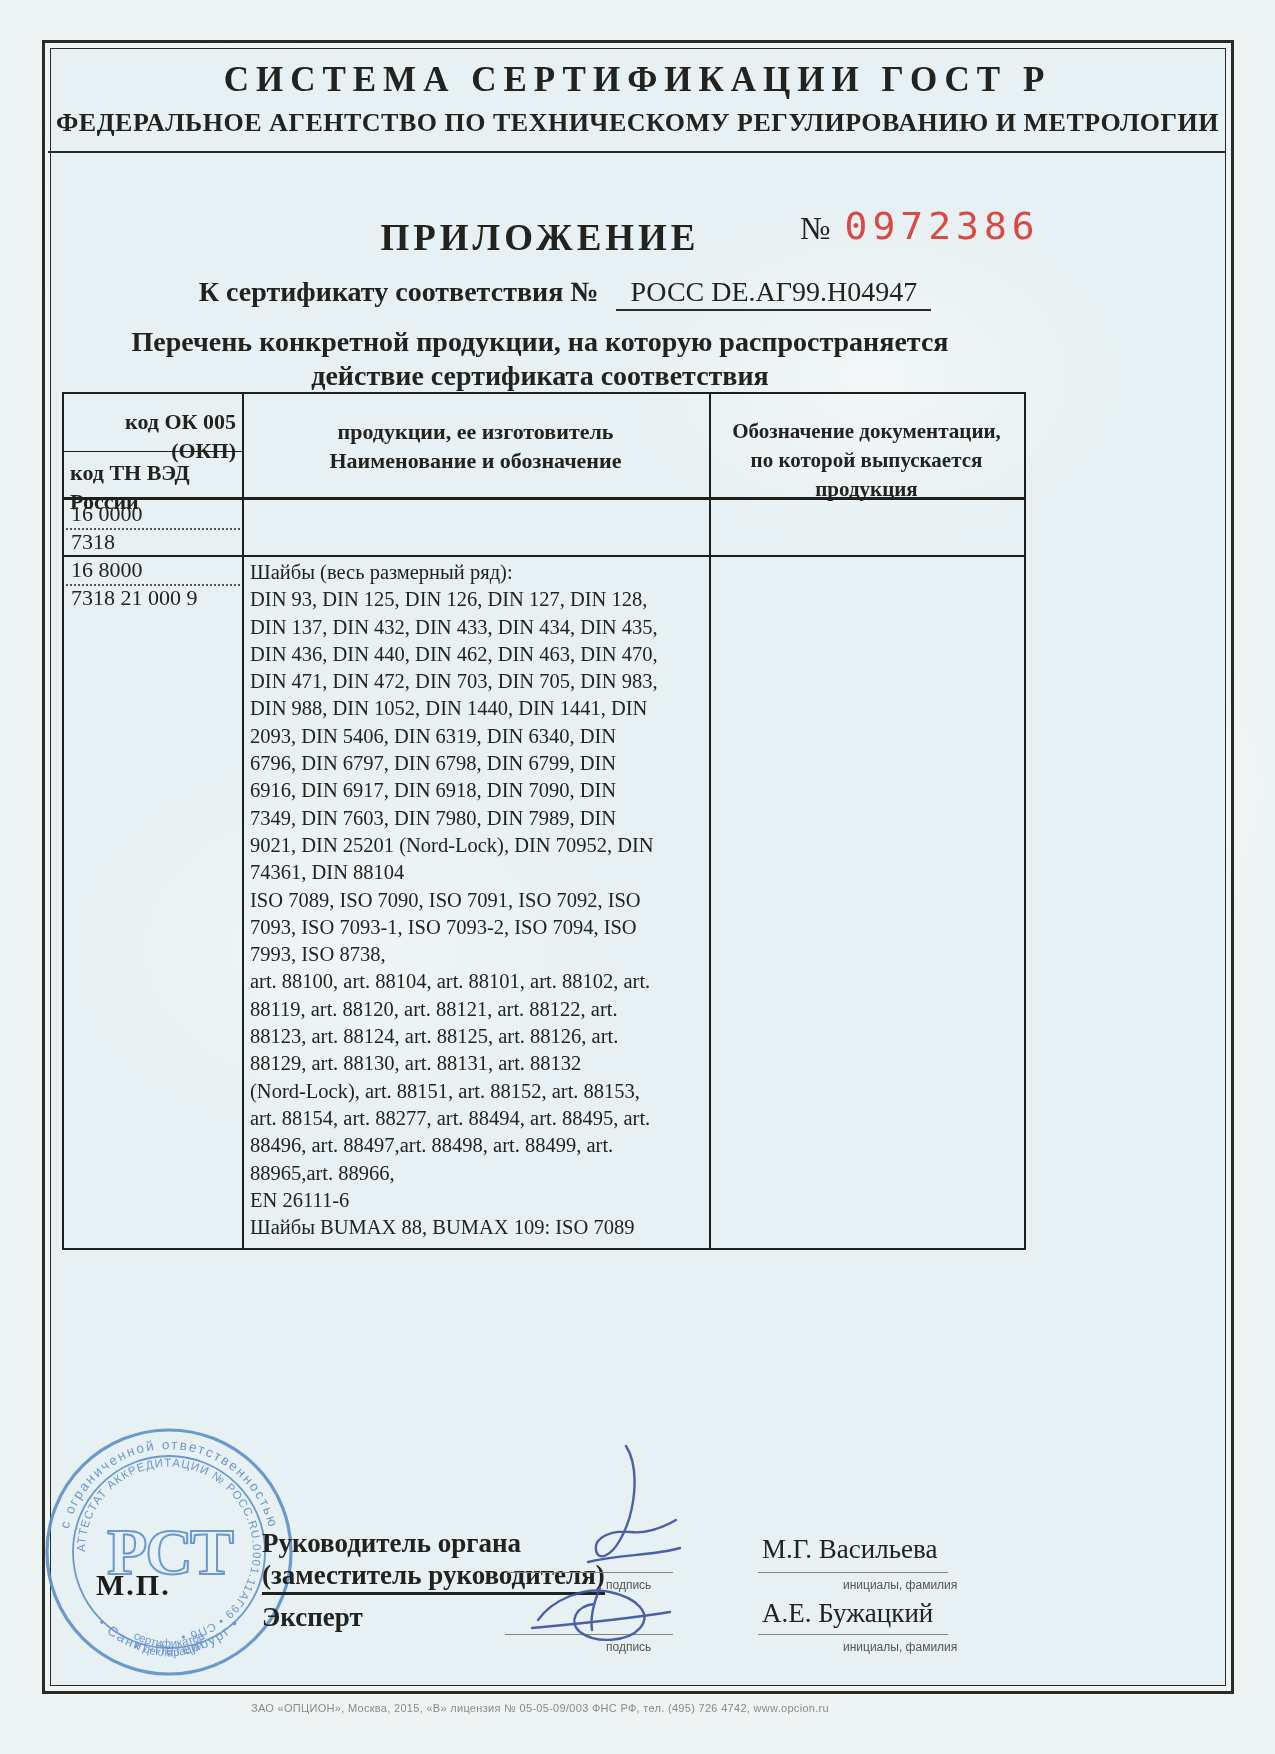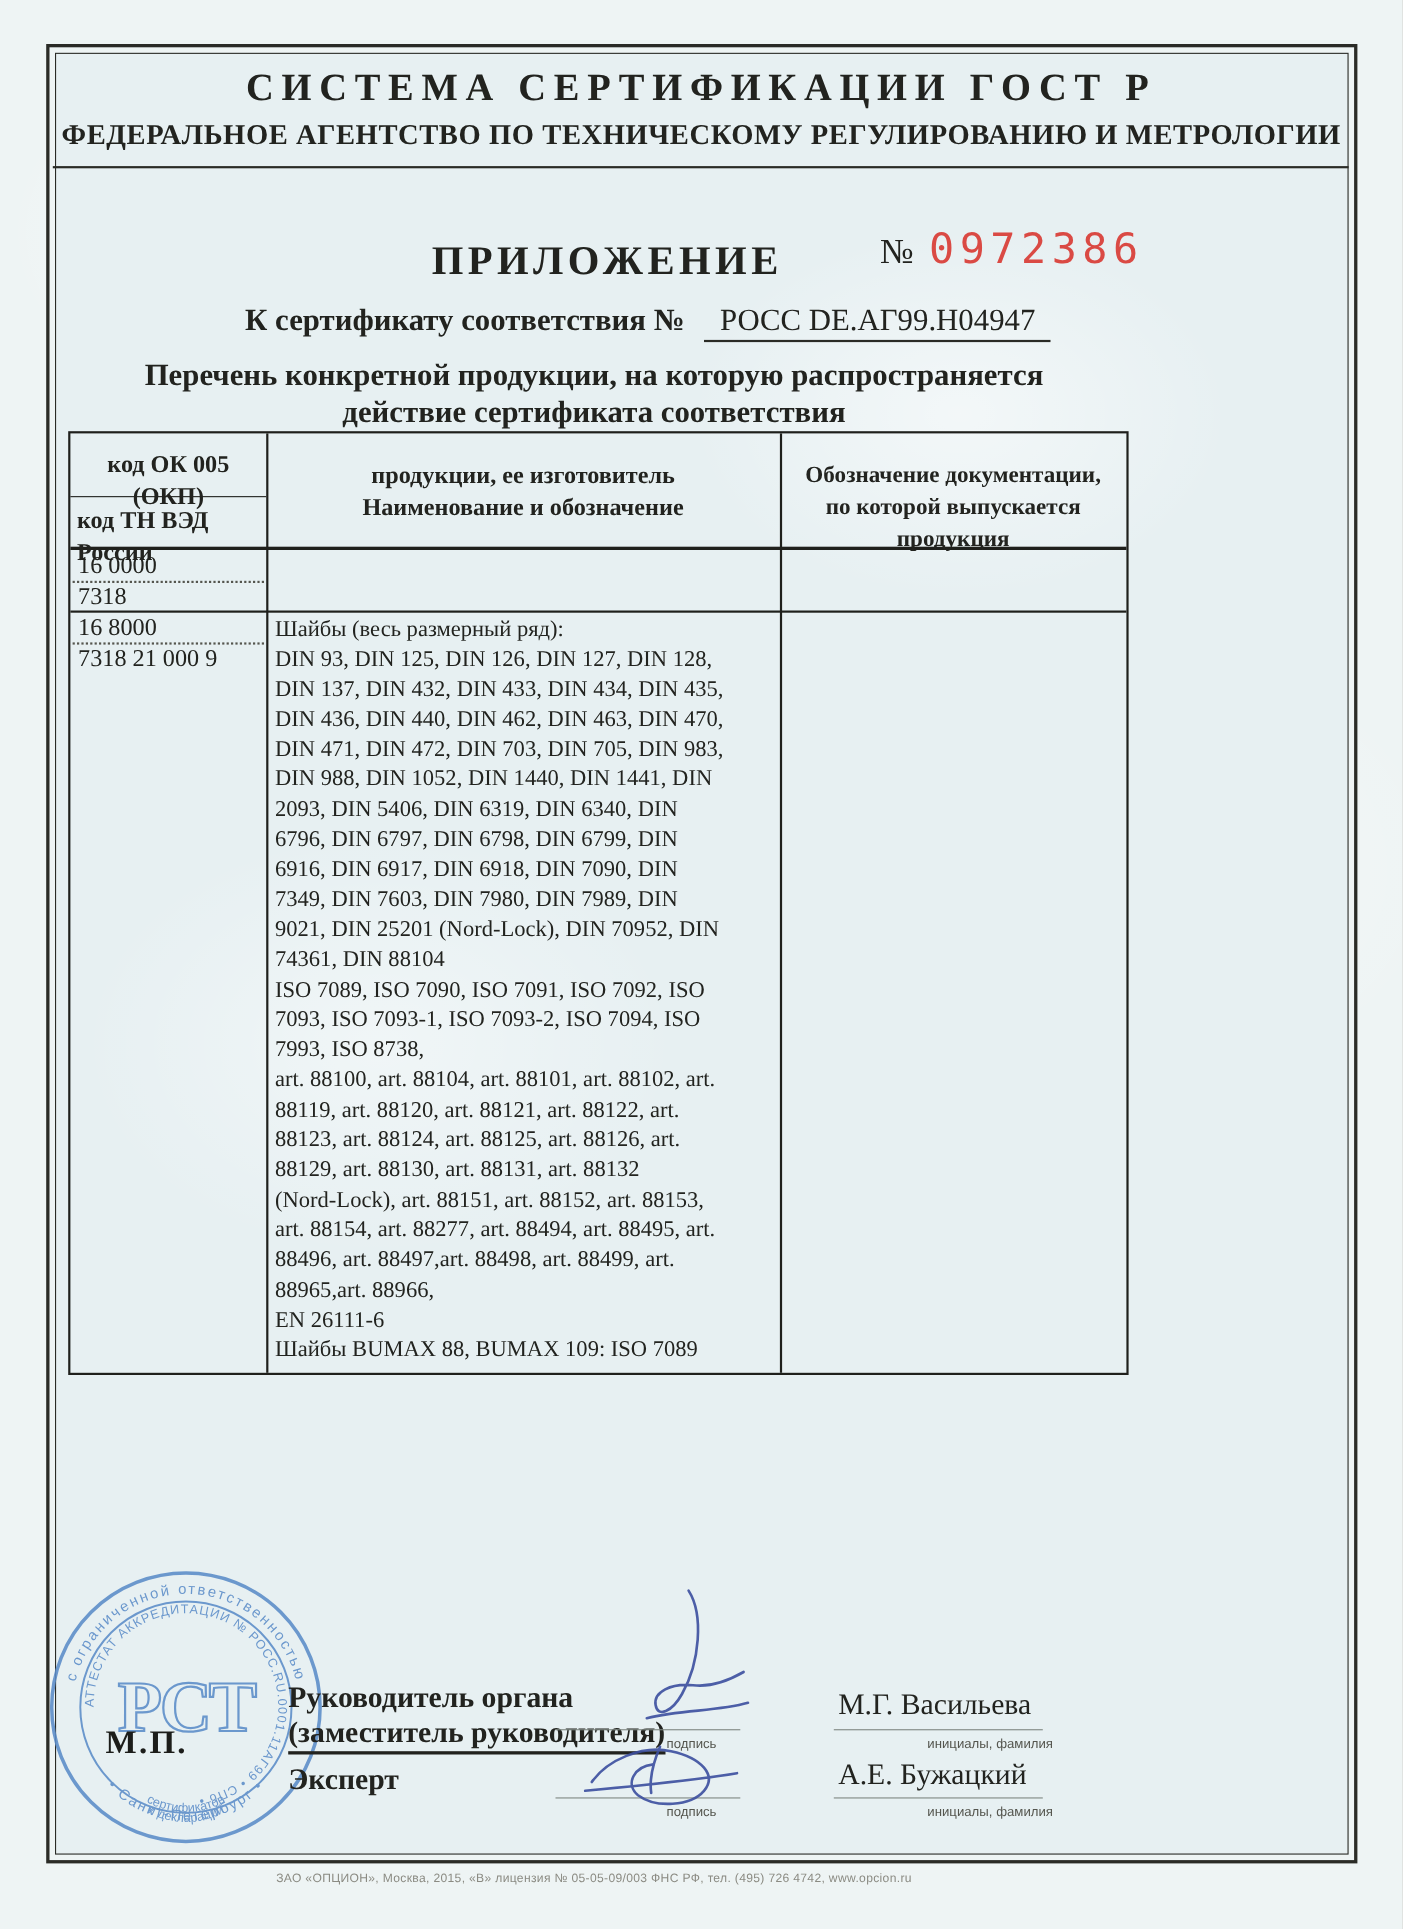--- a/index.html
+++ b/index.html
@@ -31,25 +31,25 @@
     font-size:26px;font-weight:700;letter-spacing:0.5px;}
   .hdr-divider{position:absolute;left:48px;top:151px;width:1178px;height:0;
     border-top:2px solid #2a2b26;}
 
   .form-no{position:absolute;left:800px;top:180px;display:flex;align-items:baseline;gap:14px;}
   .form-no .nosign{font-size:32px;font-weight:400;}
   .form-no .digits{font-family:"DejaVu Sans Mono","Liberation Mono",monospace;
     font-size:38px;letter-spacing:5px;font-weight:400;margin-top:24px;}
 
   .doc-title{position:absolute;left:0;top:216px;width:1080px;text-align:center;
-    font-size:37px;font-weight:700;letter-spacing:4px;margin-left:12px;}
+    font-size:37px;font-weight:700;letter-spacing:4px;}
 
   .cert-line{position:absolute;left:0;top:276px;width:1130px;
     display:flex;justify-content:center;align-items:baseline;gap:18px;
-    font-size:28px;margin-left:24px;}
+    font-size:28px;}
   .cert-line .lbl{font-weight:700;}
   .cert-line .val{border-bottom:2px solid #2a2b26;padding:0 14px 1px 14px;}
 
   .desc{position:absolute;left:0;width:1080px;text-align:center;
     font-size:28px;font-weight:700;}
   .desc.l1{top:326px;}
   .desc.l2{top:360px;}
 
   
   .tbl{position:absolute;left:62px;top:392px;width:960px;height:854px;
@@ -57,21 +57,21 @@
   .vline{position:absolute;top:0;bottom:0;width:2px;background:#1f201c;}
   .v1{left:178px;} .v2{left:645px;}
   .hline{position:absolute;left:0;right:0;height:0;border-top:2px solid #1f201c;}
   .hdr-bottom{top:103px;border-top-width:3px;}
   .row-div{top:161px;}
   .col1-mid{position:absolute;left:0;width:178px;top:57px;border-top:1.5px solid #1f201c;}
   .dot1{position:absolute;left:2px;width:174px;top:134px;border-top:2px dotted #55564f;}
   .dot2{position:absolute;left:2px;width:174px;top:190px;border-top:2px dotted #55564f;}
 
   .th{font-weight:700;font-size:22px;line-height:29px;text-align:center;position:absolute;}
-  .th.c1a{left:6px;top:13px;width:166px;text-align:center;}
+  .th.c1a{left:6px;top:13px;width:166px;text-align:right;}
   .th.c1b{left:6px;top:64px;width:172px;text-align:left;}
   .th.c2{left:178px;top:23px;width:467px;}
   .th.c3{left:645px;top:23px;width:315px;font-size:21px;}
 
   .code{position:absolute;left:7px;font-size:22px;white-space:nowrap;}
   .r1okp{top:107px;} .r1tnved{top:135px;}
   .r2okp{top:163px;} .r2tnved{top:191px;}
 
   .name-block{position:absolute;left:186px;top:165px;width:456px;
     font-size:20.5px;line-height:27.3px;}

